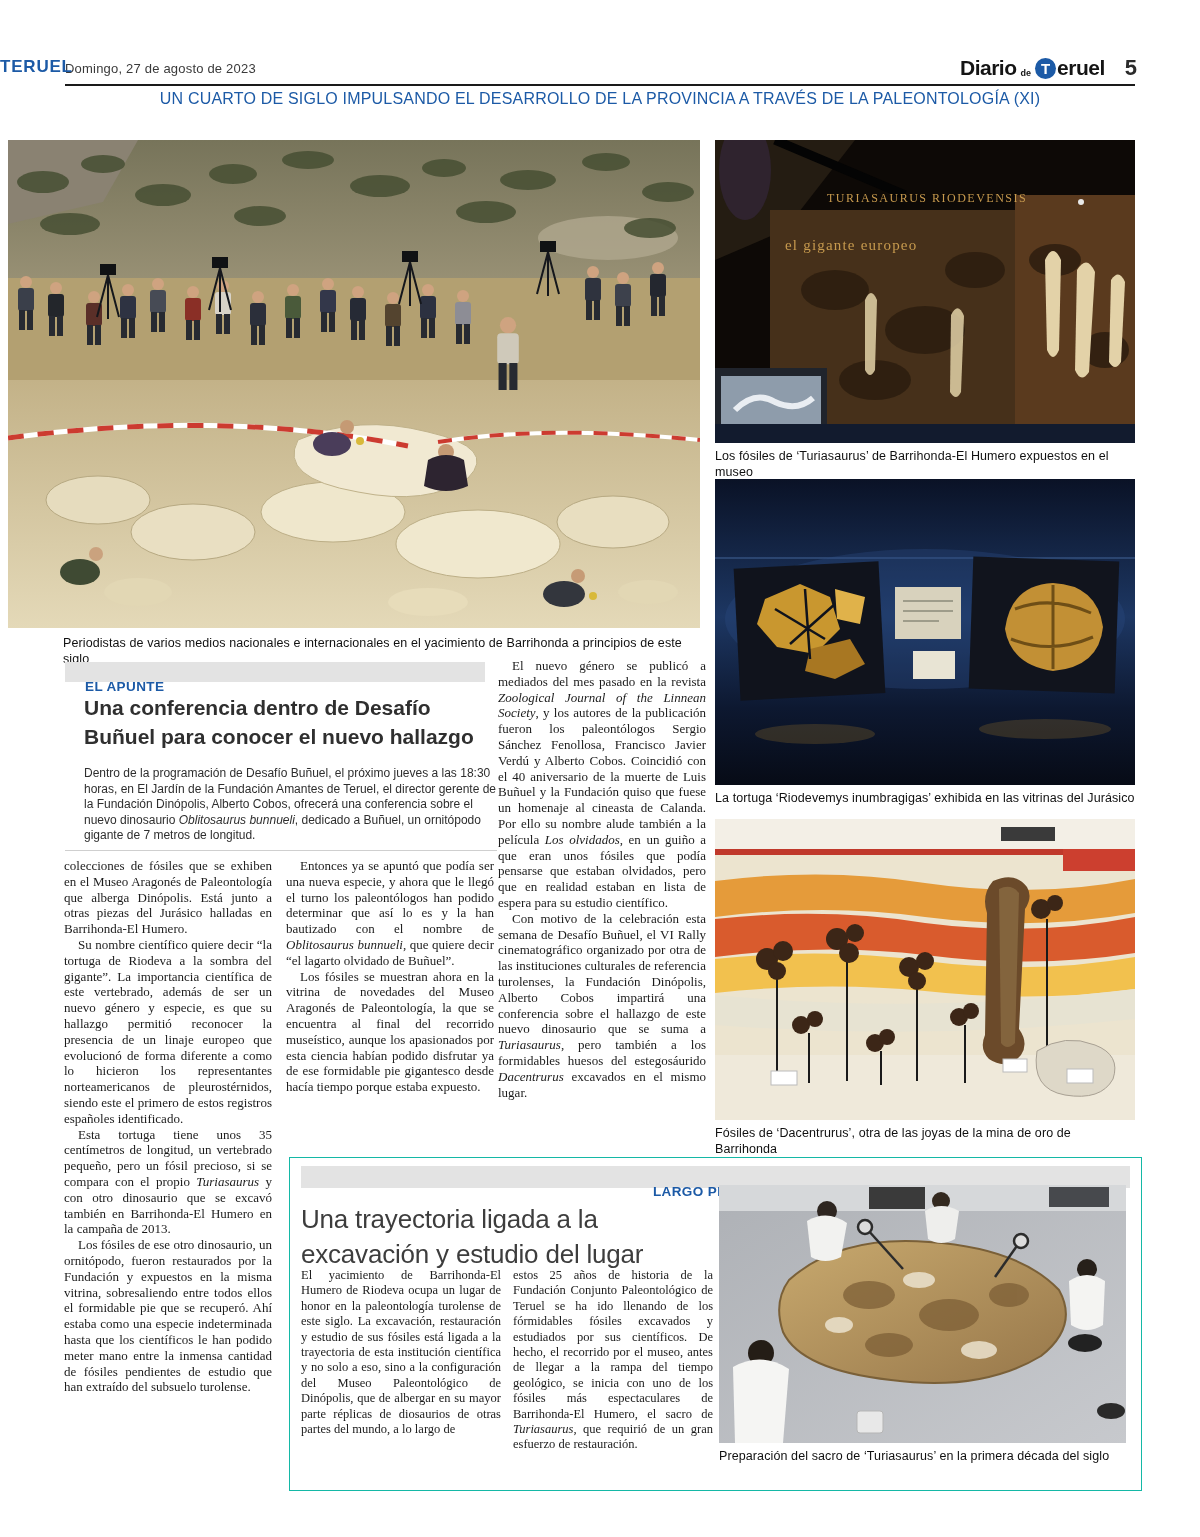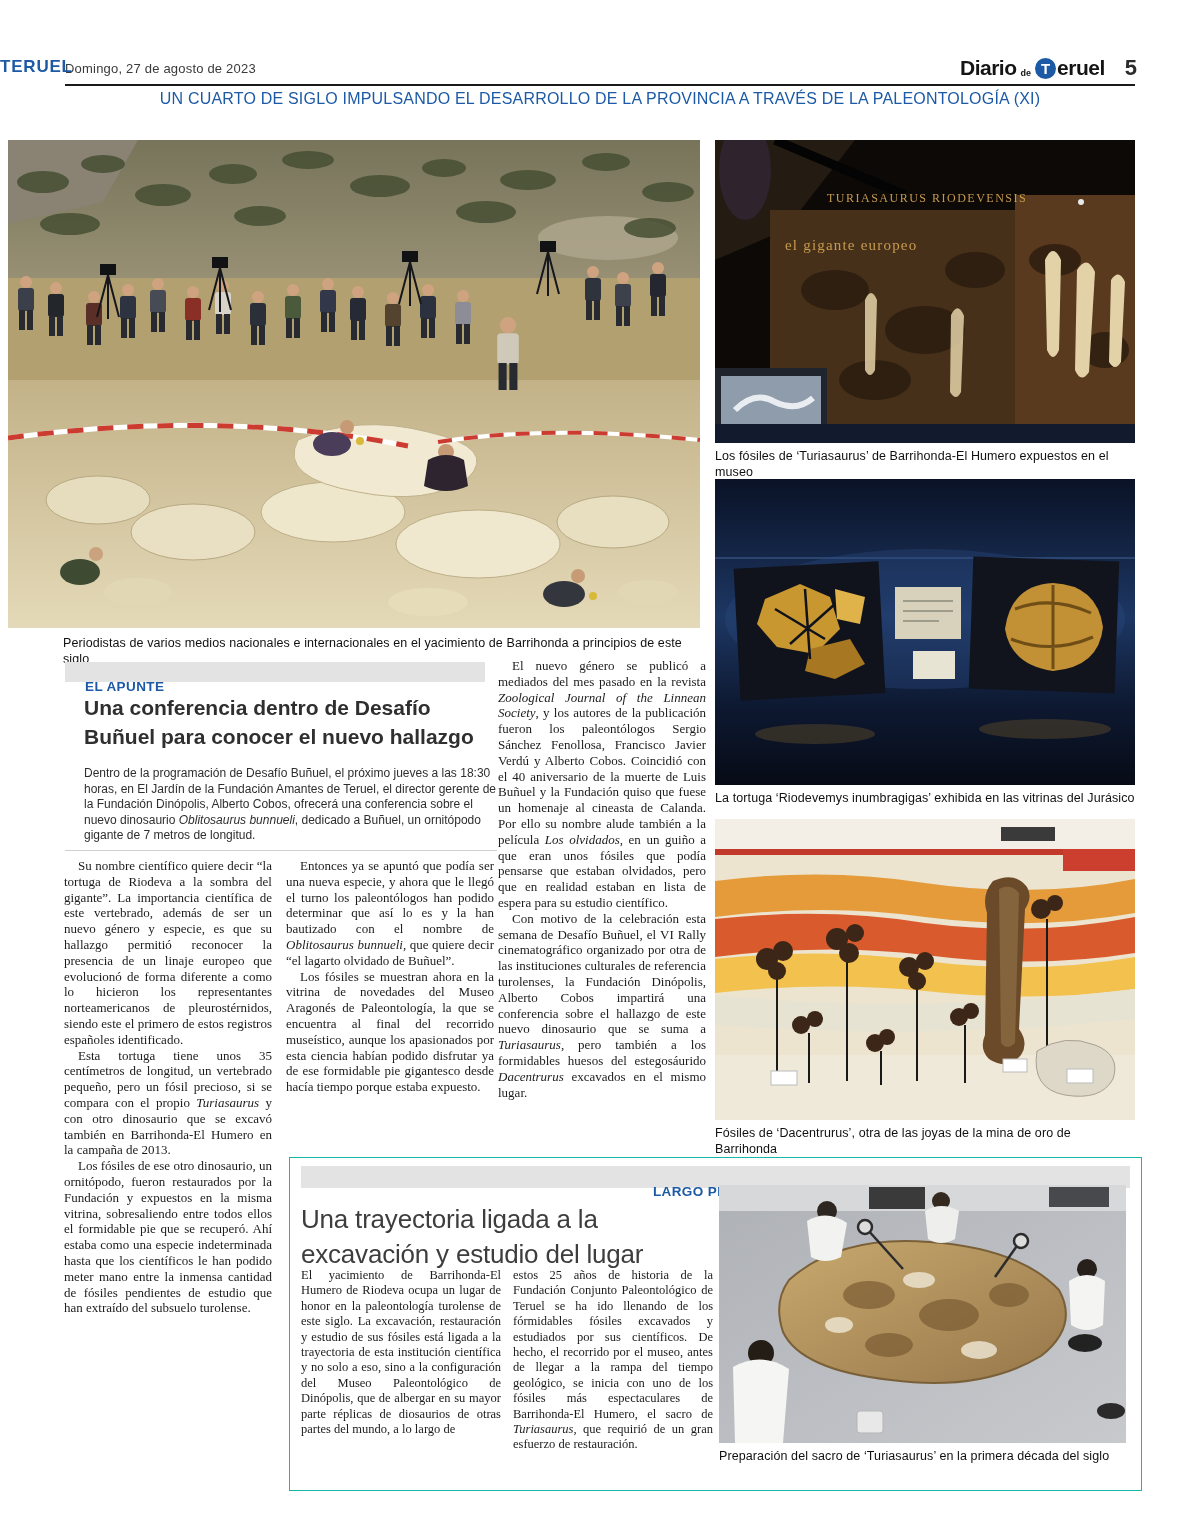--- a/index.html
+++ b/index.html
@@ -171,20 +171,21 @@
   <div class="abs kicker-bar" style="left:65px;top:662px;width:420px;height:20px;padding-left:20px;box-sizing:border-box;">
     <span class="kicker-text">EL APUNTE</span>
   </div>
   <div class="abs apunte-headline" style="left:84px;top:694px;width:408px;">Una conferencia dentro de Desafío Buñuel para conocer el nuevo hallazgo</div>
   <div class="abs apunte-body" style="left:84px;top:766px;width:414px;">
     <span>Dentro de la programación de Desafío Buñuel, el próximo jueves a las 18:30 horas, en El Jardín de la Fundación Amantes de Teruel, el director gerente de la Fundación Dinópolis, Alberto Cobos, ofrecerá una conferencia sobre el nuevo dinosaurio </span><i>Oblitosaurus bunnueli</i><span>, dedicado a Buñuel, un ornitópodo gigante de 7 metros de longitud.</span>
   </div>
   <div class="abs thin-rule" style="left:65px;top:850px;width:432px;"></div>
 
   <div class="abs bodycol" style="left:64px;top:858px;width:208px;">
+    <p>colecciones de fósiles que se exhiben en el Museo Aragonés de Paleontología que alberga Dinópolis. Está junto a otras piezas del Jurásico halladas en Barrihonda-El Humero.</p>
     <p class="ind">Su nombre científico quiere decir “la tortuga de Riodeva a la sombra del gigante”. La importancia científica de este vertebrado, además de ser un nuevo género y especie, es que su hallazgo permitió reconocer la presencia de un linaje europeo que evolucionó de forma diferente a como lo hicieron los representantes norteamericanos de pleurostérnidos, siendo este el primero de estos registros españoles identificado.</p>
     <p class="ind"><span>Esta tortuga tiene unos 35 centímetros de longitud, un vertebrado pequeño, pero un fósil precioso, si se compara con el propio </span><i>Turiasaurus</i><span> y con otro dinosaurio que se excavó también en Barrihonda-El Humero en la campaña de 2013.</span></p>
     <p class="ind">Los fósiles de ese otro dinosaurio, un ornitópodo, fueron restaurados por la Fundación y expuestos en la misma vitrina, sobresaliendo entre todos ellos el formidable pie que se recuperó. Ahí estaba como una especie indeterminada hasta que los científicos le han podido meter mano entre la inmensa cantidad de fósiles pendientes de estudio que han extraído del subsuelo turolense.</p>
   </div>
 
   <div class="abs bodycol" style="left:286px;top:858px;width:208px;">
     <p class="ind"><span>Entonces ya se apuntó que podía ser una nueva especie, y ahora que le llegó el turno los paleontólogos han podido determinar que así lo es y la han bautizado con el nombre de </span><i>Oblitosaurus bunnueli</i><span>, que quiere decir “el lagarto olvidado de Buñuel”.</span></p>
     <p class="ind">Los fósiles se muestran ahora en la vitrina de novedades del Museo Aragonés de Paleontología, la que se encuentra al final del recorrido museístico, aunque los apasionados por esta ciencia habían podido disfrutar ya de ese formidable pie gigantesco desde hacía tiempo porque estaba expuesto.</p>
   </div>
 

